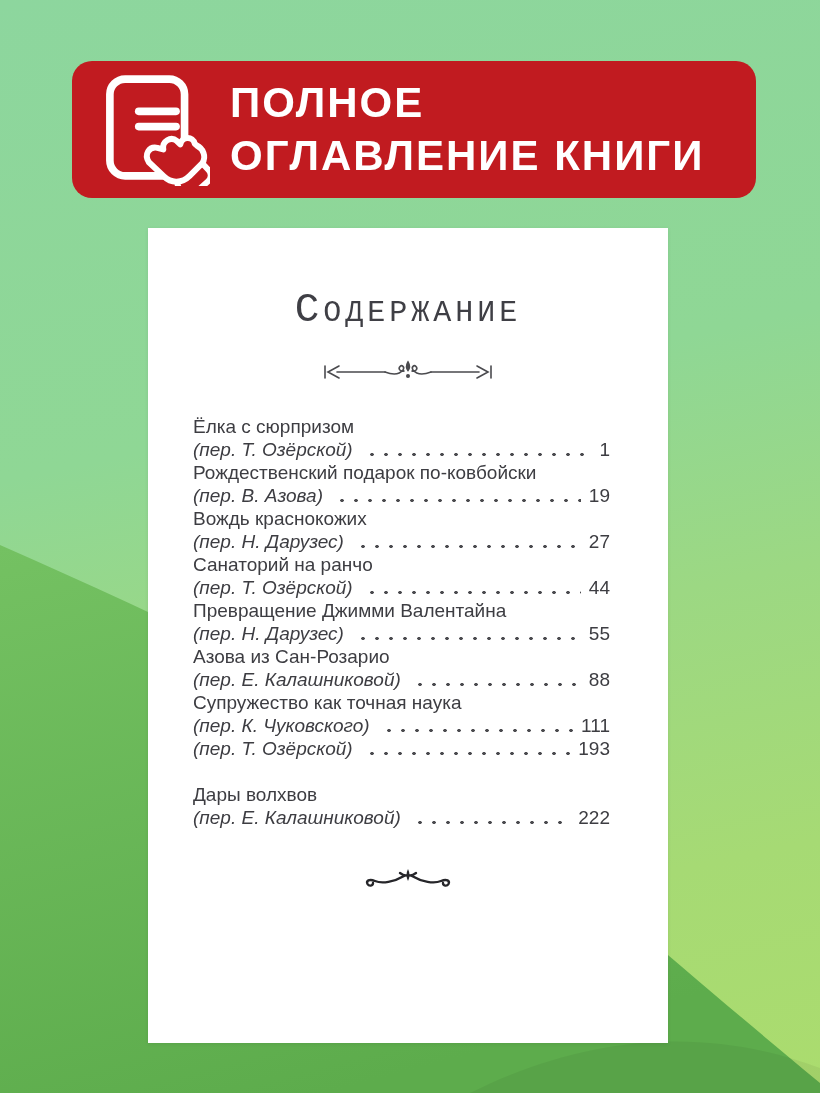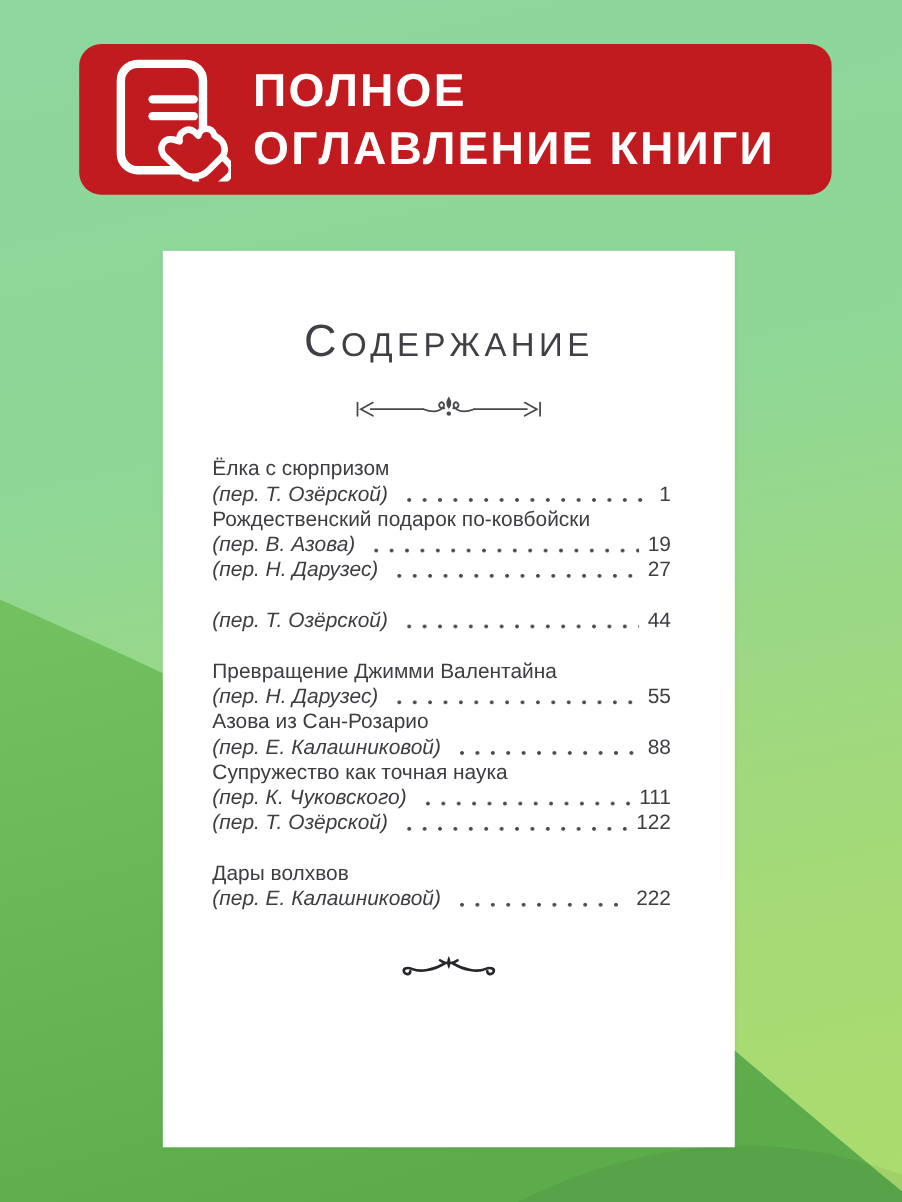--- a/index.html
+++ b/index.html
@@ -5,38 +5,38 @@
   html,body{margin:0;padding:0;}
   body{
     width:820px;height:1093px;position:relative;overflow:hidden;
     font-family:"Liberation Sans",sans-serif;
     background:linear-gradient(168deg,#8dd69e 0%,#8fd795 38%,#9cd883 58%,#a6da74 80%,#abdc6e 100%);
   }
   .bg-swoosh{position:absolute;left:0;top:0;width:820px;height:1093px;z-index:0;}
 
   
   .banner{
-    position:absolute;left:72px;top:40px;width:684px;height:137px;
+    position:absolute;left:72px;top:61px;width:684px;height:137px;
     background:#c11b20;border-radius:20px;z-index:2;
     display:flex;align-items:center;
   }
   .banner-icon{width:112px;height:112px;margin-left:26px;flex:0 0 auto;}
   .banner-text{
     margin-left:20px;color:#ffffff;font-weight:bold;
     font-size:42px;line-height:1.26;letter-spacing:2px;text-transform:uppercase;
   }
 
   
   .page{
     position:absolute;left:148px;top:228px;width:520px;height:815px;
     background:#ffffff;z-index:1;box-shadow:0 1px 4px rgba(0,0,0,0.08);
   }
   .page-title{
     margin-top:58px;text-align:center;
-    font-family:Liberation Sans, sans-serif;color:#3f3f45;
+    font-family:Liberation Mono, monospace;color:#3f3f45;
     font-size:30px;letter-spacing:4px;line-height:1.2;
   }
   .page-title .initial{font-size:41px;letter-spacing:4px;}
   .divider{display:block;margin:22px auto 0;width:190px;height:30px;}
 
   .toc{margin:28px 58px 0 45px;color:#3d3d42;}
   .entry{height:46px;}
   .entry-title{font-size:19px;line-height:23px;white-space:nowrap;}
   .entry-line2{display:flex;align-items:center;font-size:19px;line-height:23px;}
   .translator{font-style:italic;white-space:nowrap;}
@@ -112,27 +112,29 @@
     </div>
     <div class="entry">
       <div class="entry-title">Рождественский подарок по-ковбойски</div>
       <div class="entry-line2">
         <span class="translator">(пер. В. Азова)</span>
         <span class="leader"></span>
         <span class="pagenum">19</span>
       </div>
     </div>
     <div class="entry">
+      <div class="entry-title">Вождь краснокожих</div>
       <div class="entry-line2">
         <span class="translator">(пер. Н. Дарузес)</span>
         <span class="leader"></span>
         <span class="pagenum">27</span>
       </div>
     </div>
     <div class="entry">
+      <div class="entry-title">Санаторий на ранчо</div>
       <div class="entry-line2">
         <span class="translator">(пер. Т. Озёрской)</span>
         <span class="leader"></span>
         <span class="pagenum">44</span>
       </div>
     </div>
     <div class="entry">
       <div class="entry-title">Превращение Джимми Валентайна</div>
       <div class="entry-line2">
         <span class="translator">(пер. Н. Дарузес)</span>
@@ -153,21 +155,21 @@
       <div class="entry-line2">
         <span class="translator">(пер. К. Чуковского)</span>
         <span class="leader"></span>
         <span class="pagenum">111</span>
       </div>
     </div>
     <div class="entry">
       <div class="entry-line2">
         <span class="translator">(пер. Т. Озёрской)</span>
         <span class="leader"></span>
-        <span class="pagenum">122</span>
+        <span class="pagenum">193</span>
       </div>
     </div>
     <div class="entry">
       <div class="entry-title">Дары волхвов</div>
       <div class="entry-line2">
         <span class="translator">(пер. Е. Калашниковой)</span>
         <span class="leader"></span>
         <span class="pagenum">222</span>
       </div>
     </div>

